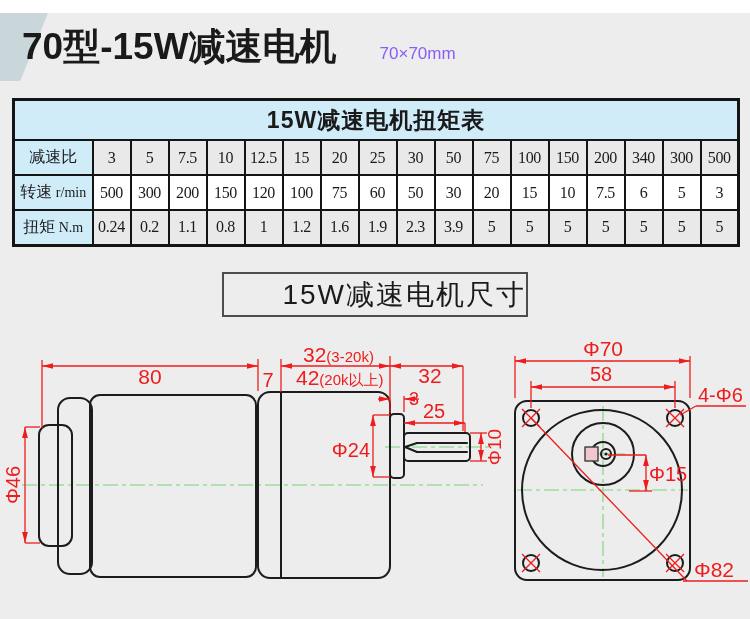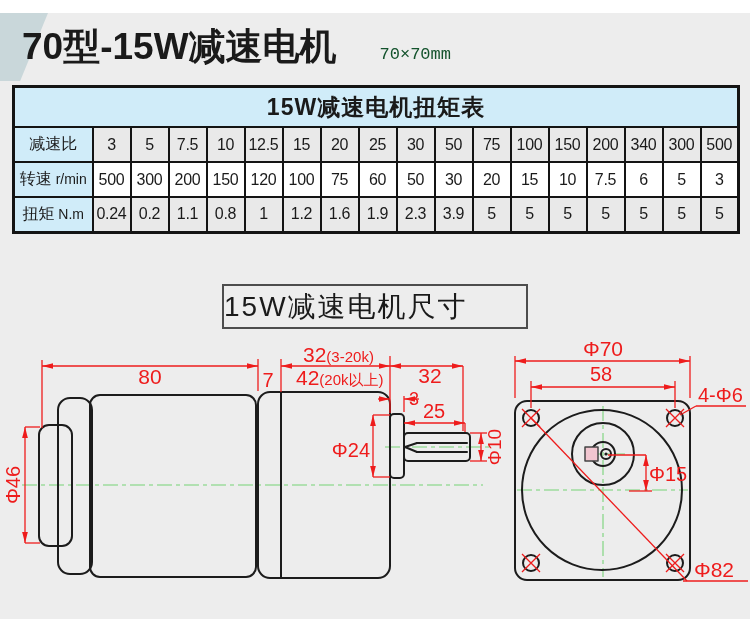--- a/index.html
+++ b/index.html
@@ -9,42 +9,42 @@
     font-family:"Liberation Sans", sans-serif;
     color:#1a1a1a;
   }
   .top-strip{position:absolute;left:0;top:0;width:750px;height:13px;background:#ffffff;}
   .header-accent{
     position:absolute;left:0;top:13px;width:48px;height:68px;background:#c9d7da;
     clip-path:polygon(0 0,100% 0,42% 100%,0 100%);
   }
   .page-header{position:absolute;left:22px;top:28px;display:flex;align-items:baseline;gap:40px;}
   .page-title{font-size:37px;font-weight:700;letter-spacing:0;line-height:1;}
-  .size-label{font-size:17px;color:#14532d;margin-left:3px;font-weight:400;font-family:Liberation Mono, monospace;}
+  .size-label{font-size:17px;color:#8b5cf6;margin-left:3px;font-weight:400;}
 
   
-  .tbl-wrap{position:absolute;left:12px;top:85px;width:728px;}
+  .tbl-wrap{position:absolute;left:12px;top:98px;width:728px;}
   table.torque{border-collapse:collapse;table-layout:fixed;width:728px;border:3px solid #141414;}
   table.torque col.c0{width:79px;}
   table.torque th,table.torque td{
     border:2px solid #141414;text-align:center;vertical-align:middle;padding:0;
     font-weight:400;overflow:hidden;white-space:nowrap;
   }
   tr.title-row th{height:38px;background:#d0ecf9;font-size:23px;font-weight:600;letter-spacing:1px;}
-  tr.data-row{height:35px;}
+  tr.data-row{height:35px;font-family:Liberation Serif, serif;}
   tr.data-row th{background:#d0ecf9;font-size:16px;}
   tr.data-row th .unit{font-size:14px;}
   tr.data-row td{font-size:16px;letter-spacing:-0.3px;}
   tr.row-shade td{background:#e9e9e9;}
   tr.row-white td{background:#ffffff;}
 
   
   .dim-title-box{
     position:absolute;left:222px;top:272px;width:302px;height:41px;
-    border:2px solid #4d4d4d;display:flex;align-items:center;justify-content:flex-start;margin-top:12px;
+    border:2px solid #4d4d4d;display:flex;align-items:center;justify-content:flex-end;
   }
   .dim-title-box span{font-size:28px;letter-spacing:2px;}
 
   svg.drawing{position:absolute;left:0;top:325px;width:750px;height:294px;}
   svg.drawing text{font-family:"Liberation Sans", sans-serif;fill:#ee1c1c;}
   .blk{stroke:#1c1c1c;stroke-width:2;fill:none;stroke-linejoin:round;stroke-linecap:round;}
   .grn{stroke:#9ddb9d;stroke-width:1.6;fill:none;stroke-dasharray:15 4 4 4;}
   .red{stroke:#ee1c1c;stroke-width:1.3;fill:none;}
 </style>
 </head>

